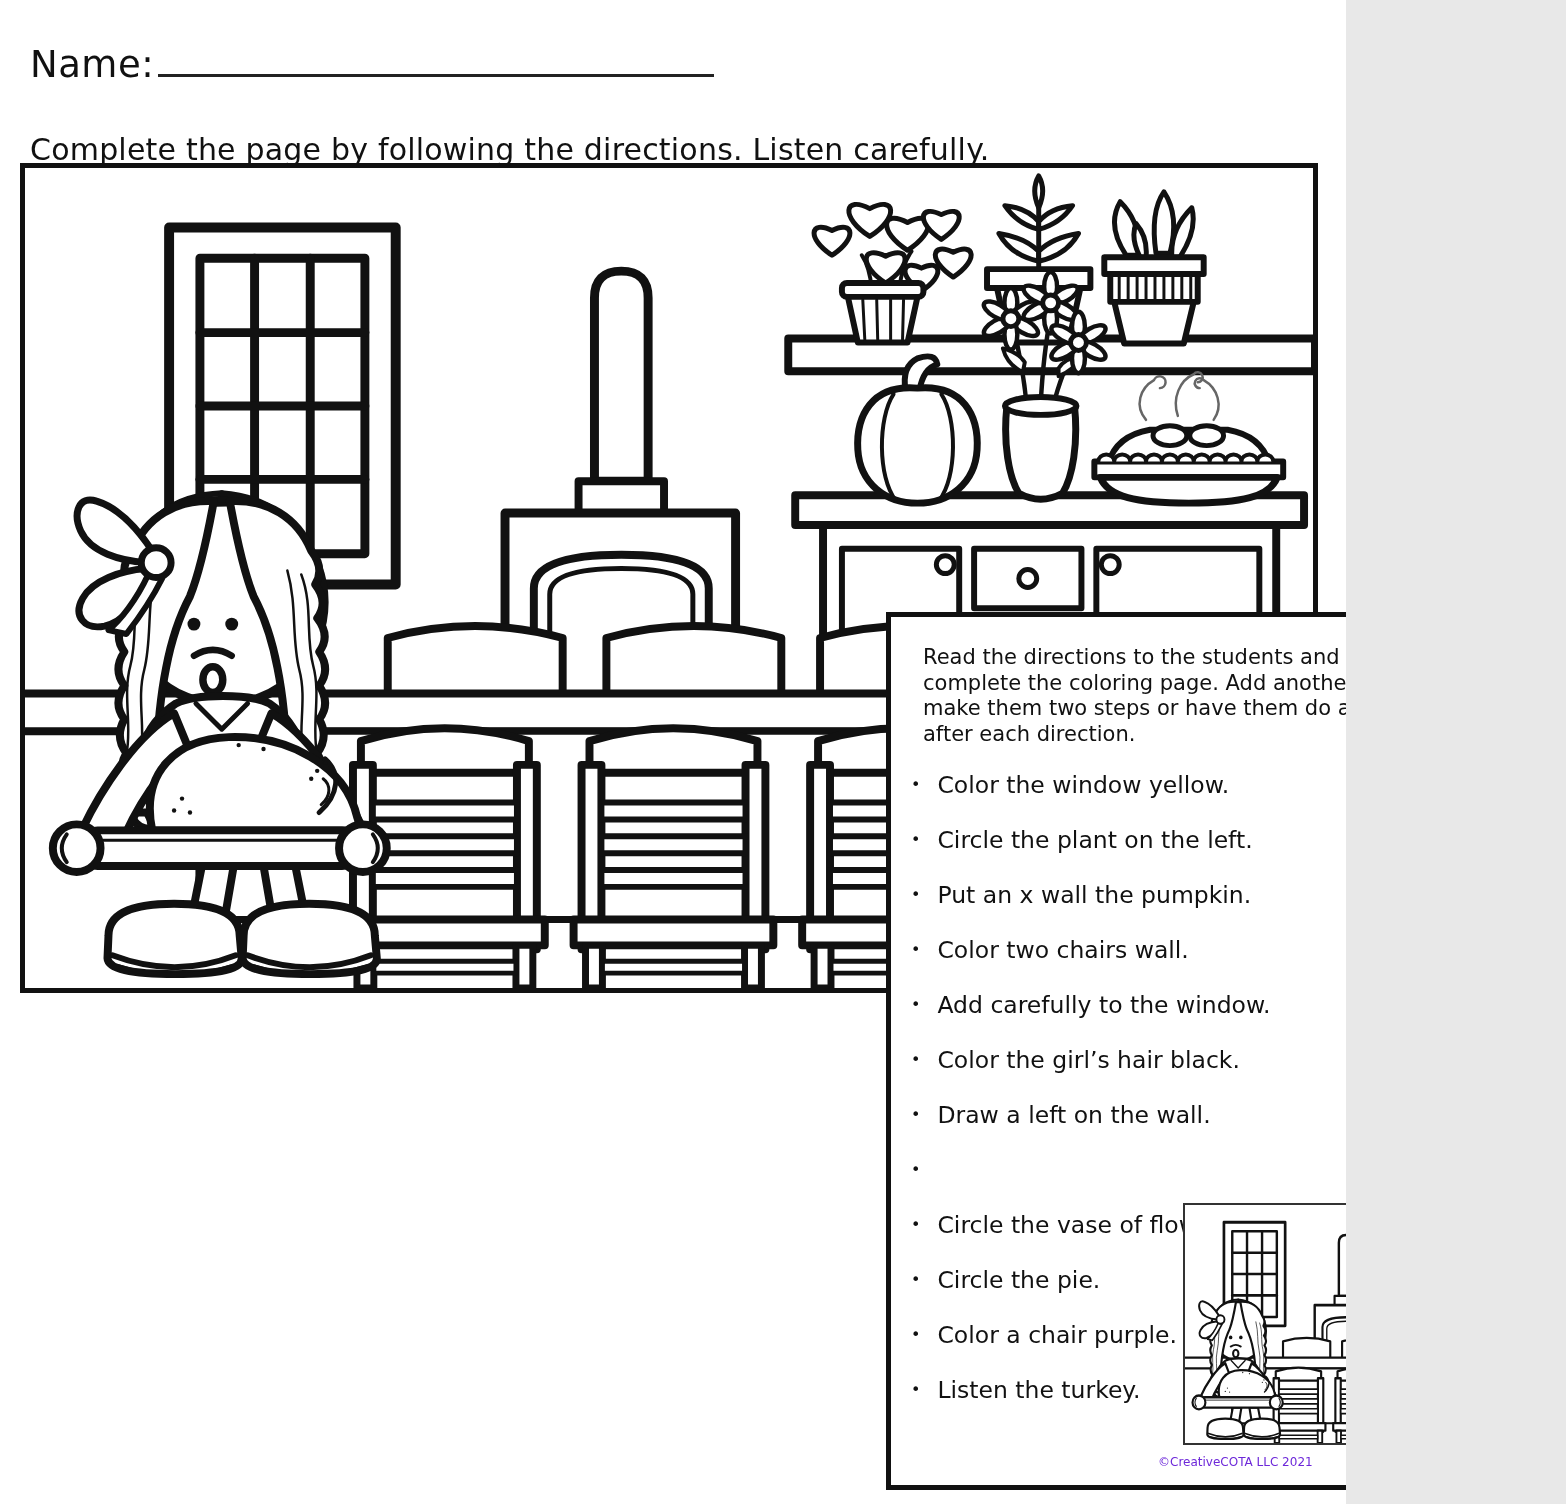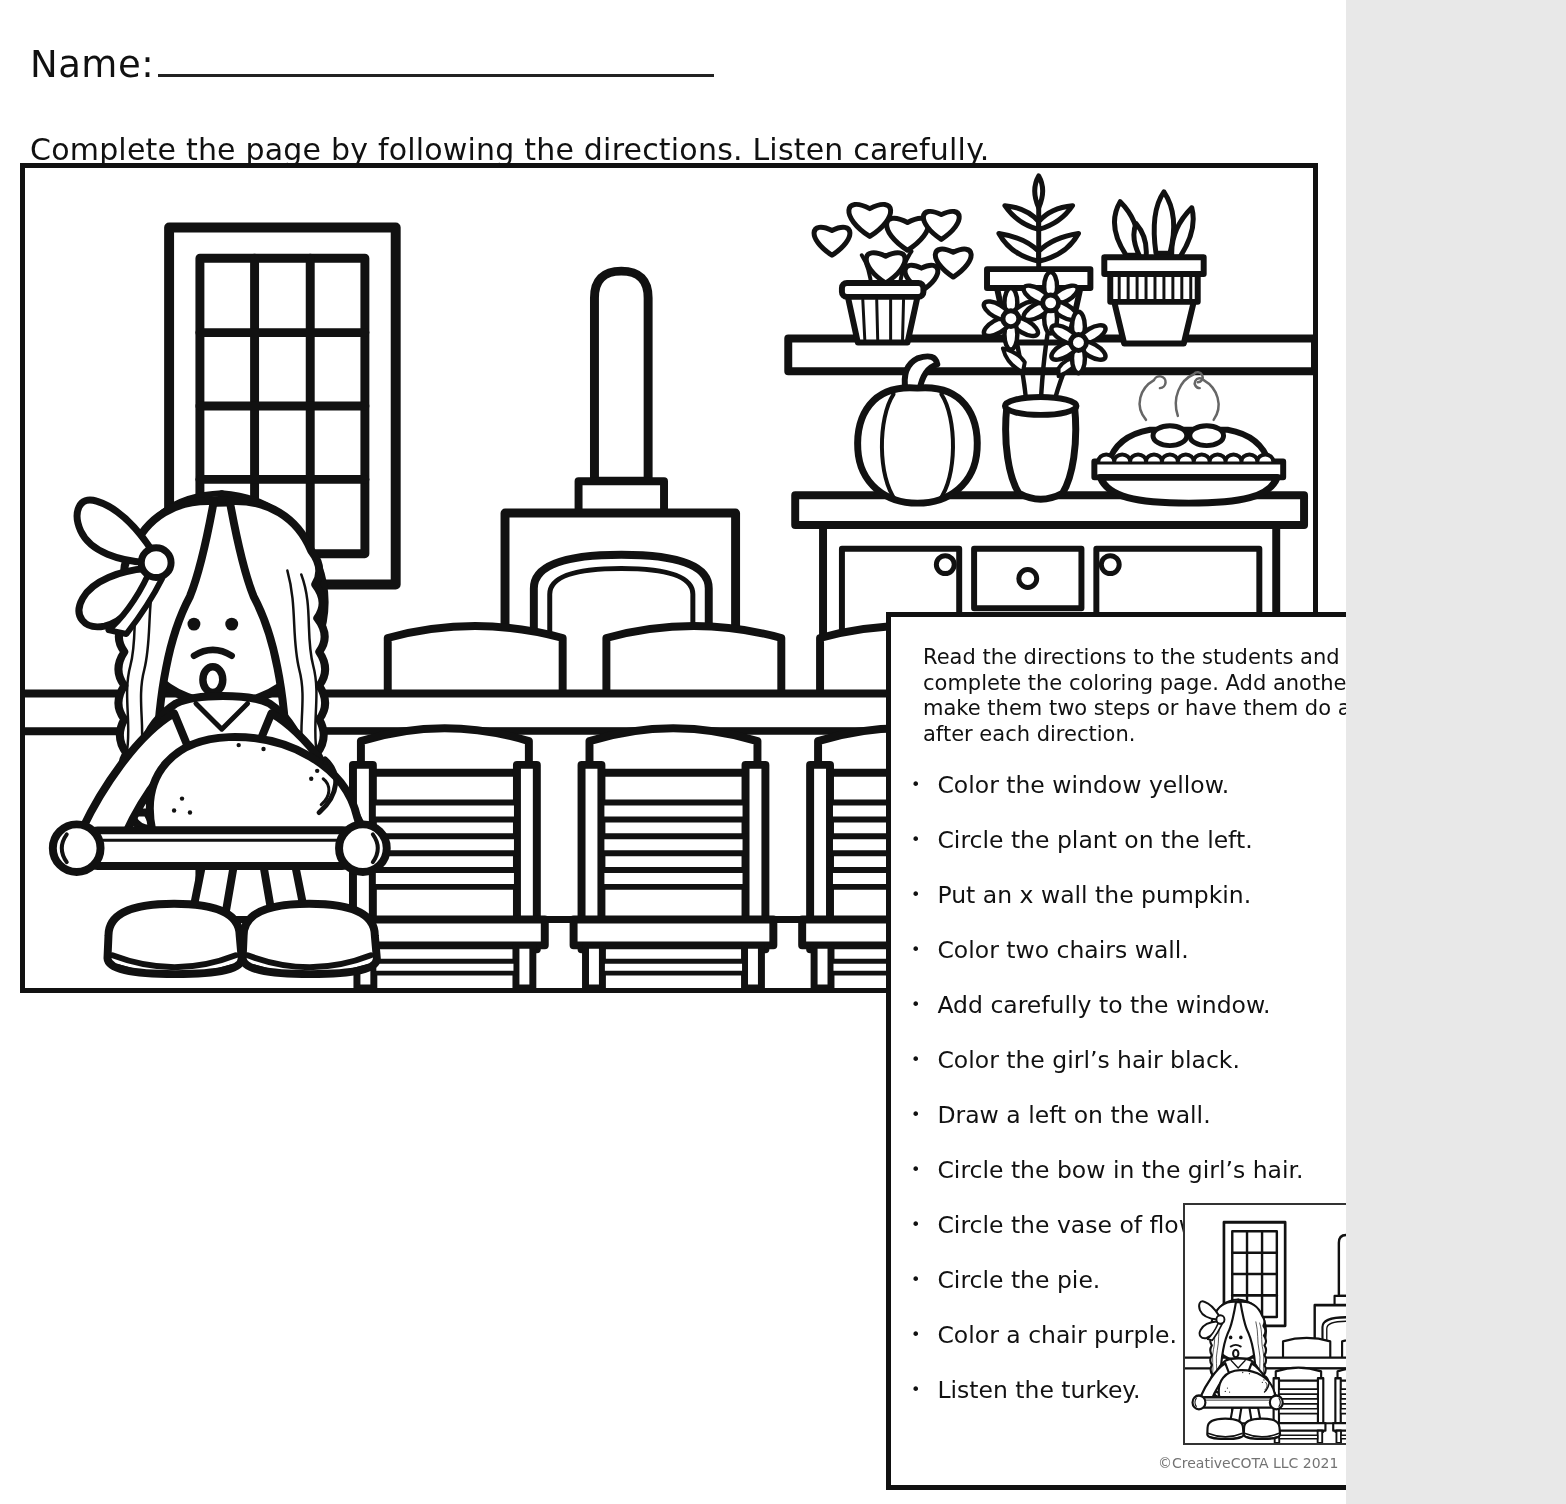--- a/index.html
+++ b/index.html
@@ -14,21 +14,21 @@
   .scene-box svg{display:block;width:100%;height:100%;}
   .dir-box{position:absolute;left:886px;top:612px;width:666px;height:878px;
            border:5px solid #111;box-sizing:border-box;background:#fff;z-index:5;}
   .intro{margin:16px;padding:12px 8px 0 16px;font-size:21px;line-height:1.22;}
   .blist{list-style:none;margin:25px 0 0 0;padding:0 0 0 20px;}
   .blist li{display:flex;align-items:flex-start;font-size:23.5px;line-height:26px;margin-bottom:29px;}
   .blt{font-size:16px;line-height:26px;margin-right:17px;}
   .thumb{position:absolute;left:292px;top:586px;width:352px;height:242px;
          border:2px solid #333;box-sizing:border-box;background:#fff;}
   .thumb svg{display:block;width:100%;height:100%;}
-  .copyright{position:absolute;left:267px;top:838px;font-size:14px;color:#737373;}
+  .copyright{position:absolute;left:267px;top:838px;font-size:12px;color:#6d28d9;}
   
   .art{stroke:#111;fill:none;stroke-linecap:round;stroke-linejoin:round;}
   .w{fill:#fff;}
 </style>
 </head>
 <body>
 
 <div class="page">
 
   <div class="hdr">
@@ -69,21 +69,20 @@
         <li>
           <span class="blt">•</span>
           <span class="btx">Color the girl’s hair black.</span>
         </li>
         <li>
           <span class="blt">•</span>
           <span class="btx">Draw a left on the wall.</span>
         </li>
         <li>
           <span class="blt">•</span>
-          <span class="btx">Circle the bow in the girl’s hair.</span>
         </li>
         <li>
           <span class="blt">•</span>
           <span class="btx">Circle the vase of flowers.</span>
         </li>
         <li>
           <span class="blt">•</span>
           <span class="btx">Circle the pie.</span>
         </li>
         <li>

